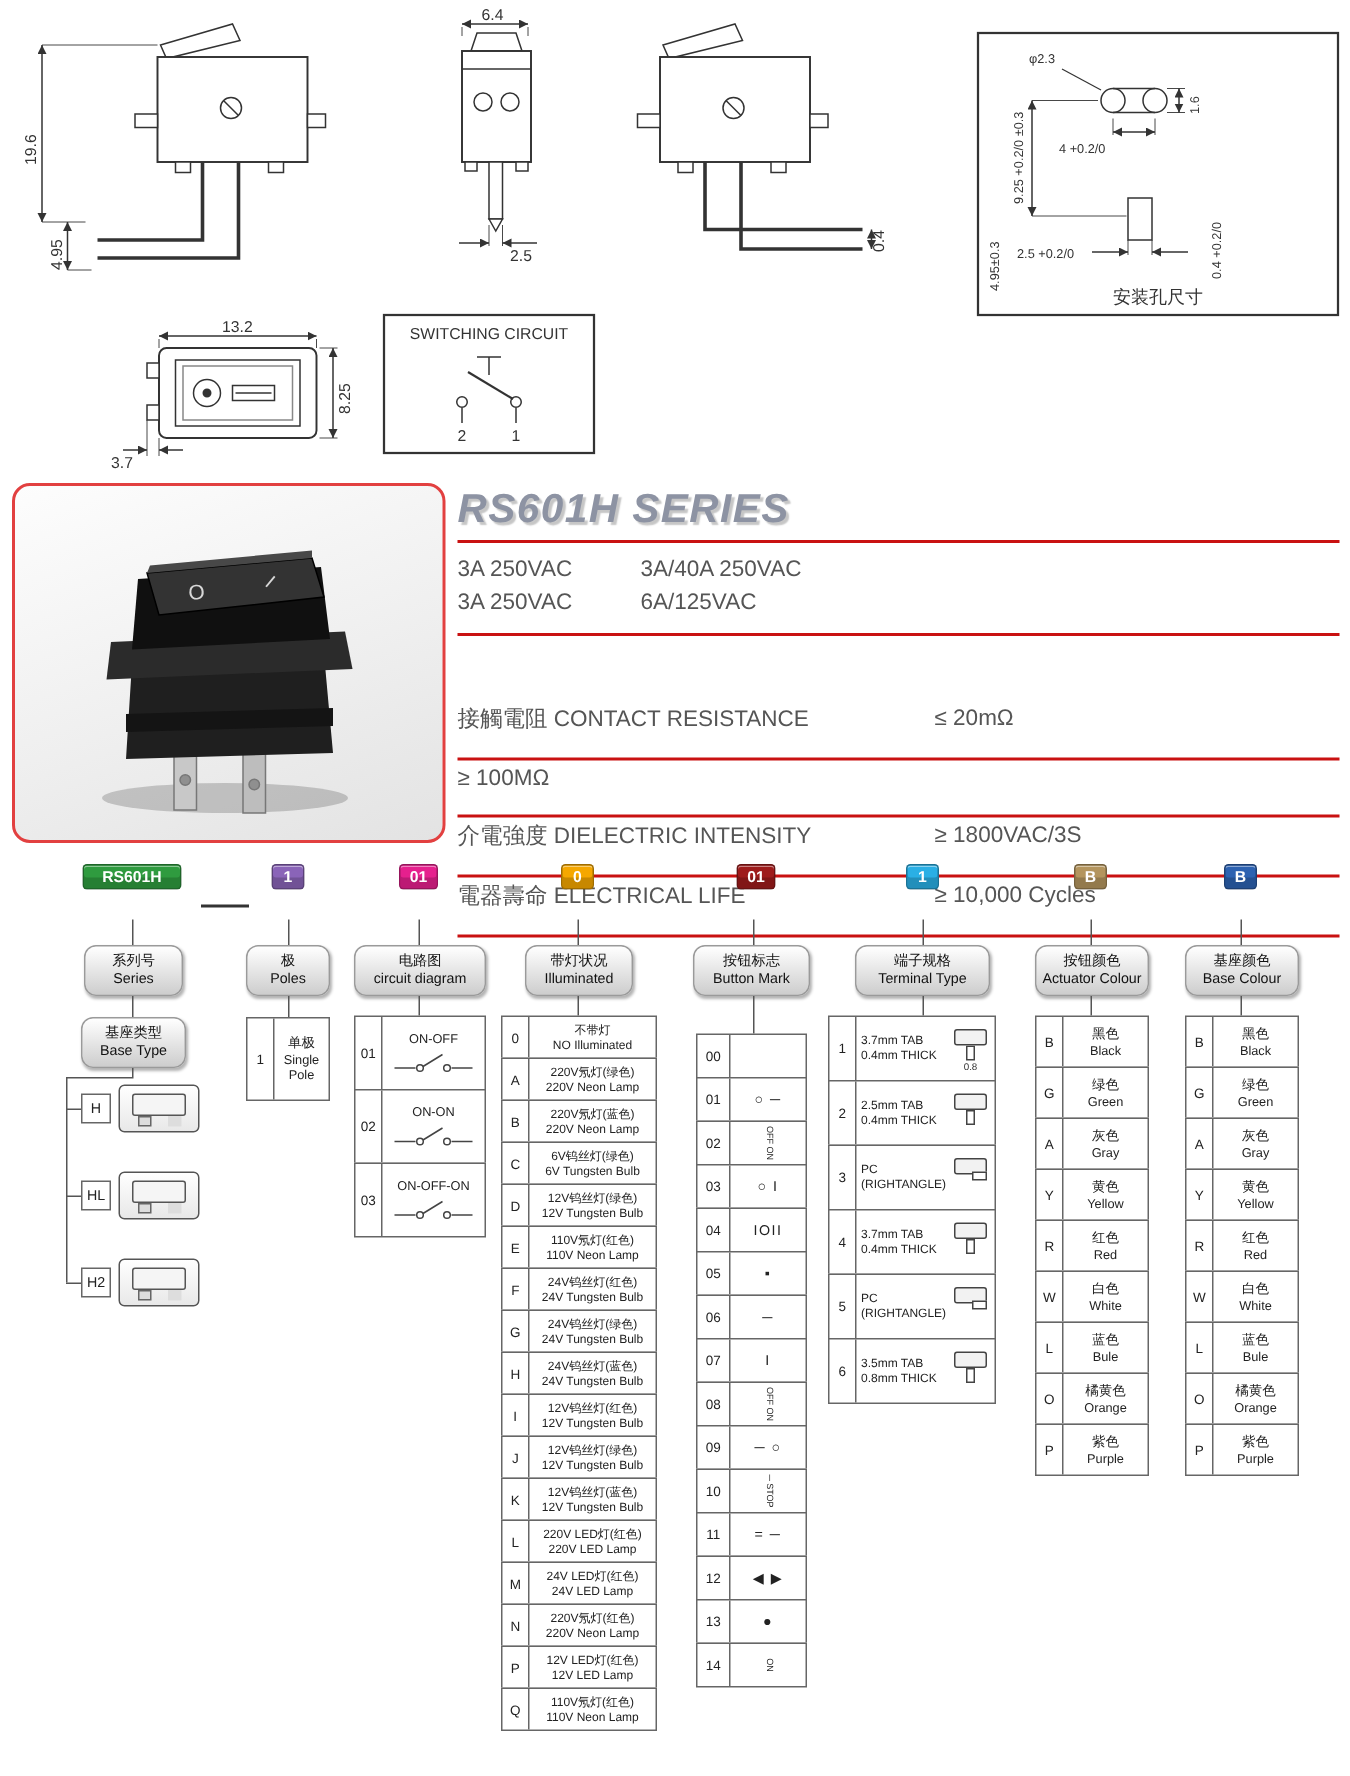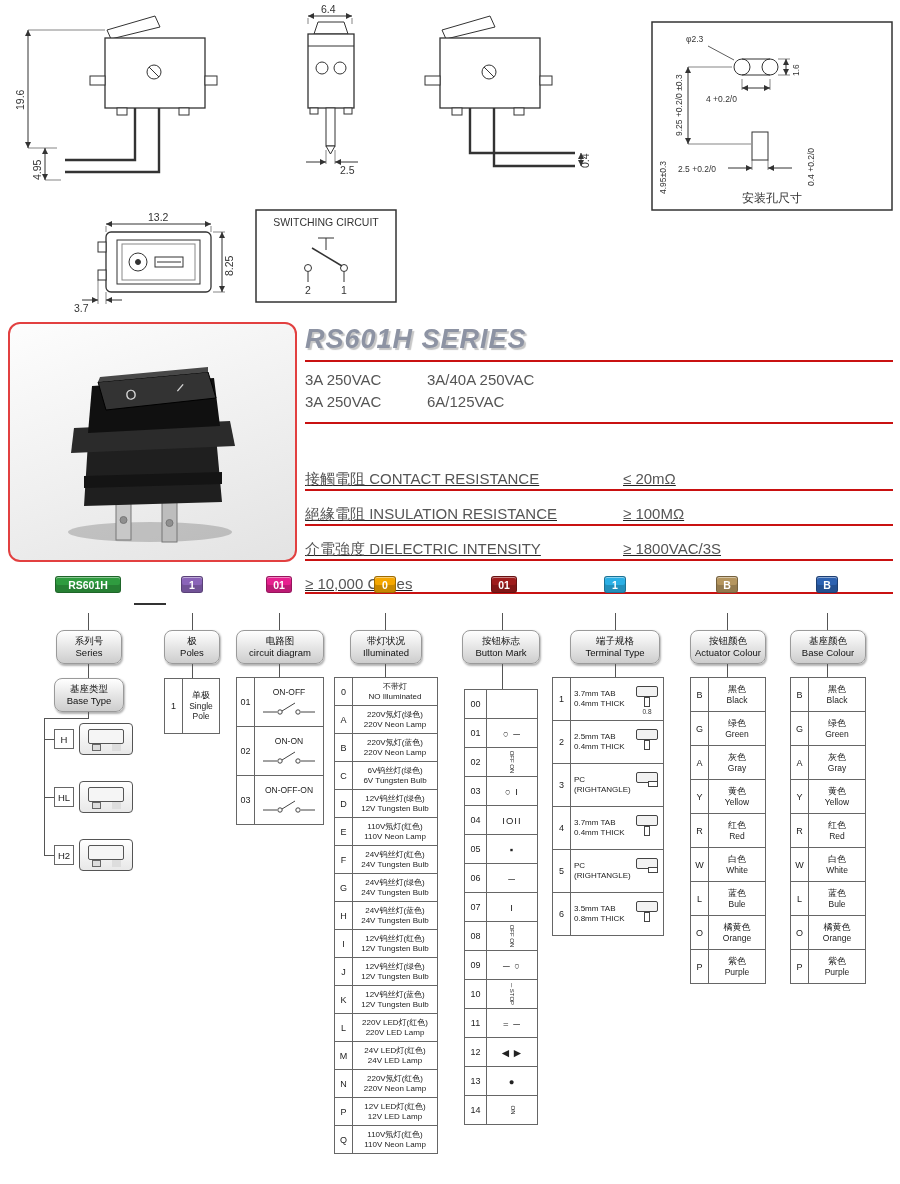--- a/index.html
+++ b/index.html
@@ -19,21 +19,21 @@
 
   
   .specs{position:absolute;left:305px;top:324px;width:588px;}
   .series-title{font-size:27px;font-weight:bold;font-style:italic;color:#8d93a3;
     letter-spacing:1px;text-shadow:2px 2px 1px #c6c6c6;}
   .redline{height:2px;background:#c91111;margin-top:5px;}
   .rating-row{display:flex;align-items:flex-start;padding:9px 0 7px;}
   .spec-label{width:318px;flex:none;font-size:15px;color:#555;}
   .rating-grid{display:grid;grid-template-columns:108px auto;gap:5px 14px;font-size:15px;color:#555;}
   .spec-rows{margin-top:44px;}
-  .spec-row{display:flex;border-bottom:2px solid #c91111;padding:2px 0 0;margin-top:12px;text-decoration:underline;}
+  .spec-row{display:flex;border-bottom:2px solid #c91111;padding:2px 0 16px;margin-top:1px;}
   .spec-value{font-size:15px;color:#555;}
 
   
   .chip{position:absolute;top:576px;height:17px;box-sizing:border-box;border-radius:3px;
     color:#fff;font-weight:bold;font-size:10.5px;display:flex;align-items:center;justify-content:center;
     border:1px solid rgba(0,0,0,.35);
     box-shadow:inset 0 -7px rgba(0,0,0,.18), inset 0 1px rgba(255,255,255,.45);}
   .hdr{position:absolute;top:630px;height:34px;box-sizing:border-box;border:1px solid #9a9a9a;border-radius:8px;
     background:linear-gradient(#ffffff,#cdcdcd);display:flex;flex-direction:column;align-items:center;justify-content:center;
     font-size:9.5px;color:#111;line-height:1.25;text-align:center;box-shadow:1px 1.5px 2px rgba(0,0,0,.3);}
@@ -256,30 +256,30 @@
     </div>
     <div class="redline"></div>
     <div class="spec-rows">
 
         <div class="spec-row">
           <div class="spec-label">接觸電阻 CONTACT RESISTANCE</div>
           <div class="spec-value">≤ 20mΩ</div>
         </div>
 
         <div class="spec-row">
-          <div class="spec-label">絕緣電阻 INSULATION RESISTANCE</div>
           <div class="spec-value">≥ 100MΩ</div>
         </div>
 
         <div class="spec-row">
           <div class="spec-label">介電強度 DIELECTRIC INTENSITY</div>
           <div class="spec-value">≥ 1800VAC/3S</div>
         </div>
 
         <div class="spec-row">
+          <div class="spec-label">電器壽命 ELECTRICAL LIFE</div>
           <div class="spec-value">≥ 10,000 Cycles</div>
         </div>
       </div>
   </div>
 
   <div class="chip" style="left: 55px; width: 66px; background-color: rgb(47, 155, 63);">RS601H</div>
   <div class="dash" style="left:134px;top:603px;width:32px;"></div>
   <div class="chip" style="left: 181px; width: 22px; background-color: rgb(138, 100, 184);">1</div>
   <div class="chip" style="left: 266px; width: 26px; background-color: rgb(230, 32, 142);">01</div>
   <div class="chip" style="left: 374px; width: 22px; background-color: rgb(245, 167, 0);">0</div>

